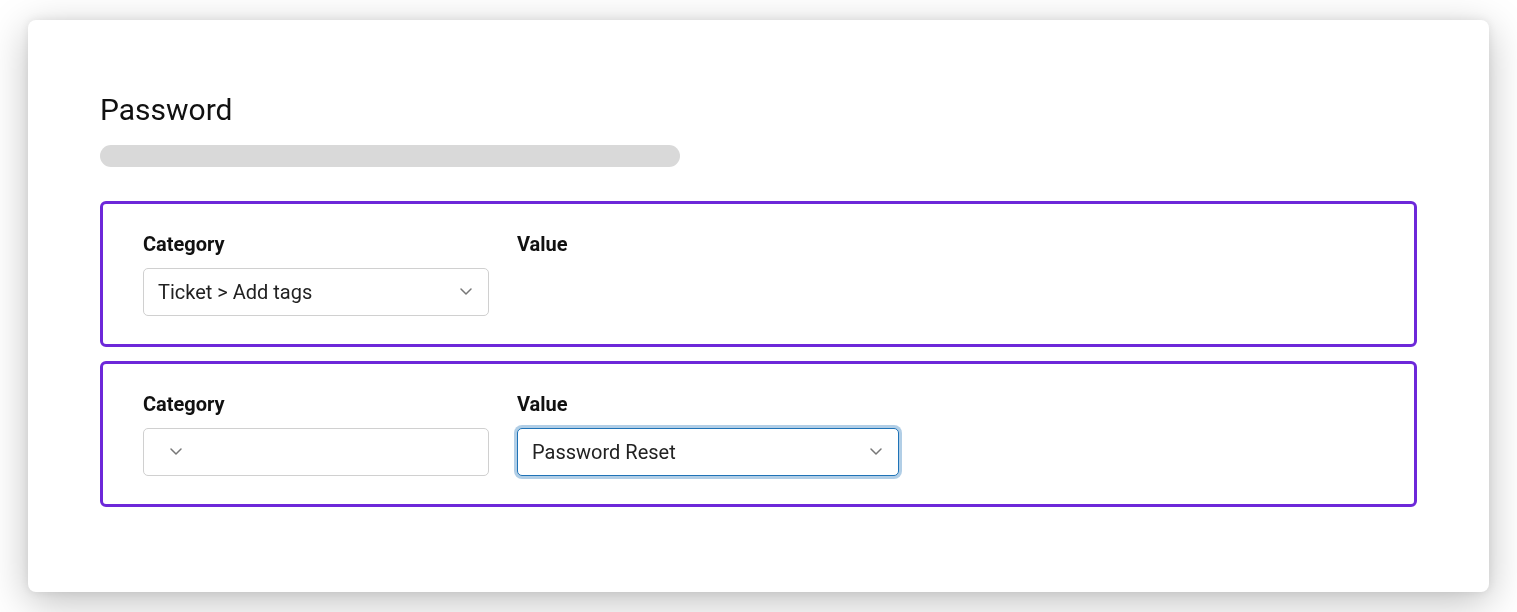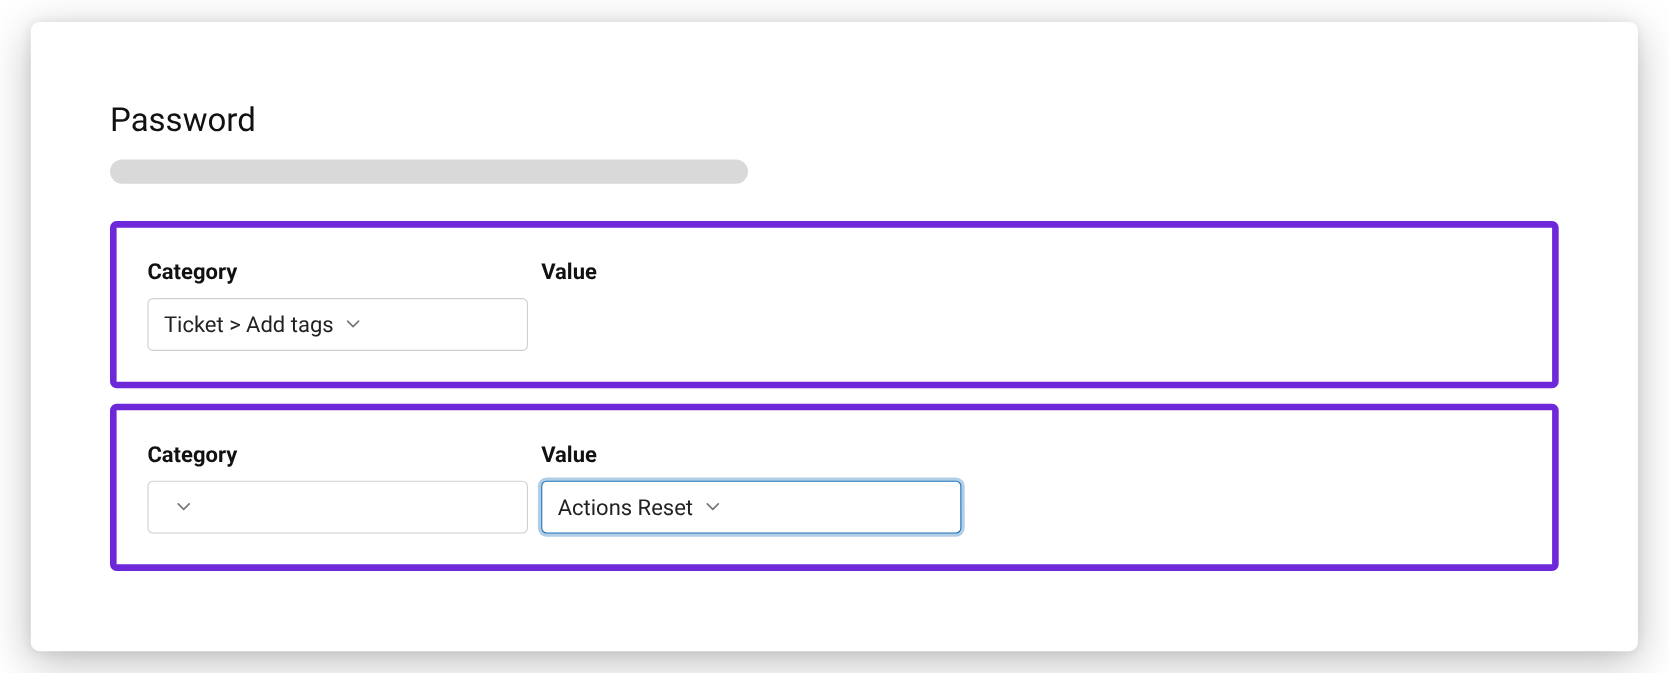--- a/index.html
+++ b/index.html
@@ -32,41 +32,42 @@
       margin-bottom: 18px;
     }
     .skeleton-bar {
       width: 580px;
       height: 22px;
       background: #d9d9d9;
       border-radius: 11px;
       margin-bottom: 34px;
     }
     .action-row {
-      border: 6px solid #6d28d9;
+      border: 3px solid #6d28d9;
       border-radius: 6px;
-      padding: 28px 28px;
+      padding: 28px 40px;
       margin-bottom: 14px;
       display: flex;
-      gap: 12px;
+      gap: 28px;
       align-items: flex-start;
     }
     .field-group {
       display: flex;
       flex-direction: column;
     }
     .field-label {
       font-size: 20px;
       font-weight: 700;
       color: #111;
       margin-bottom: 12px;
     }
     .select-control {
       display: flex;
       align-items: center;
+      justify-content: space-between;
       height: 48px;
       border: 1px solid #d0d0d0;
       border-radius: 5px;
       background: #fff;
       padding: 0 14px;
       font-size: 20px;
       color: #222;
       cursor: pointer;
       min-width: 340px;
     }
@@ -149,21 +150,21 @@
         <span class="chevron">
           <svg width="16" height="16" viewBox="0 0 16 16" fill="none">
               <path d="M3 6l5 5 5-5" stroke="#777" stroke-width="1.5" stroke-linecap="round" stroke-linejoin="round"></path>
             </svg>
         </span>
       </div>
     </div>
     <div class="field-group val-col">
       <div class="field-label">Value</div>
       <div class="select-control focused">
-        <span class="select-text">Actions Reset</span>
+        <span class="select-text">Password Reset</span>
         <span class="chevron">
           <svg width="16" height="16" viewBox="0 0 16 16" fill="none">
               <path d="M3 6l5 5 5-5" stroke="#777" stroke-width="1.5" stroke-linecap="round" stroke-linejoin="round"></path>
             </svg>
         </span>
       </div>
     </div>
   </div>
 
 </div>

